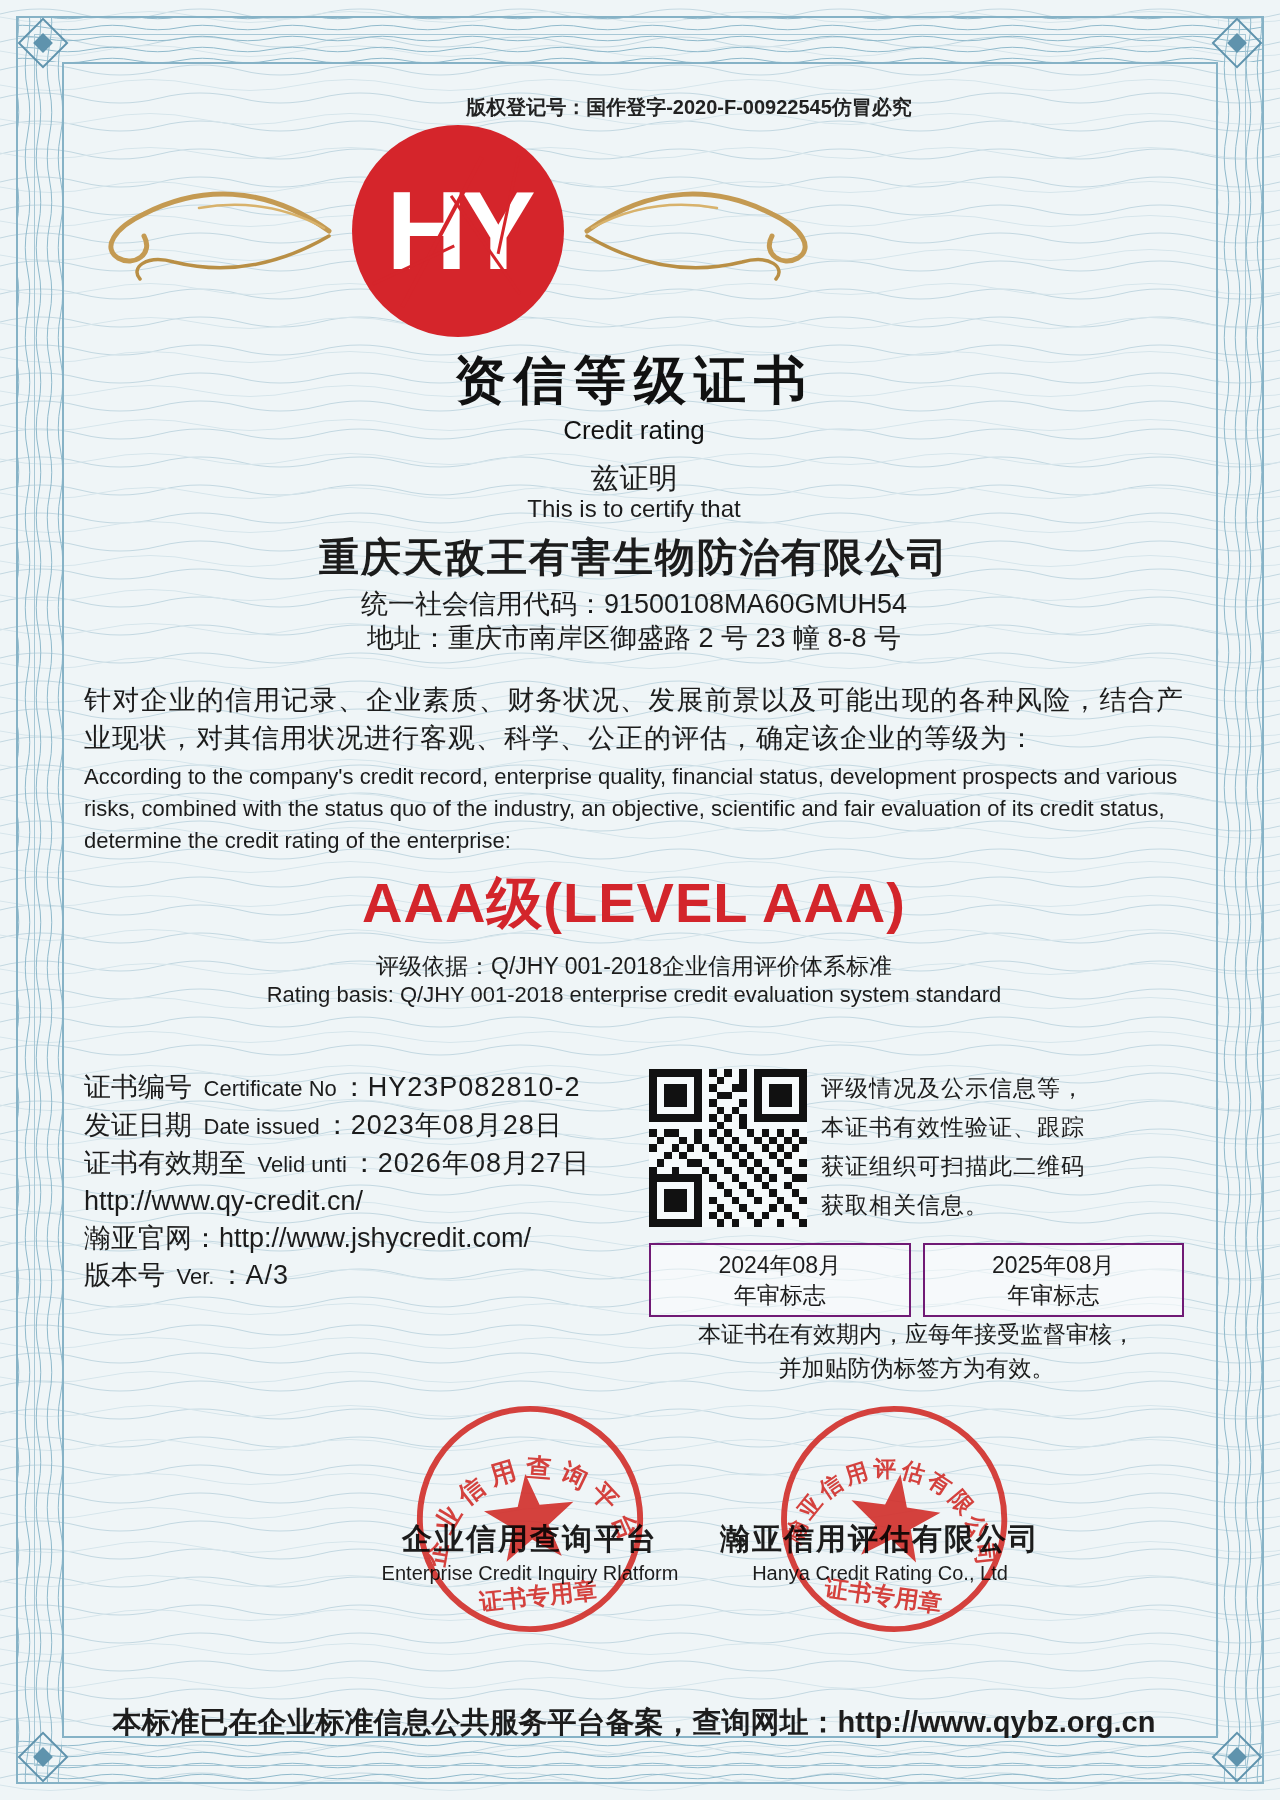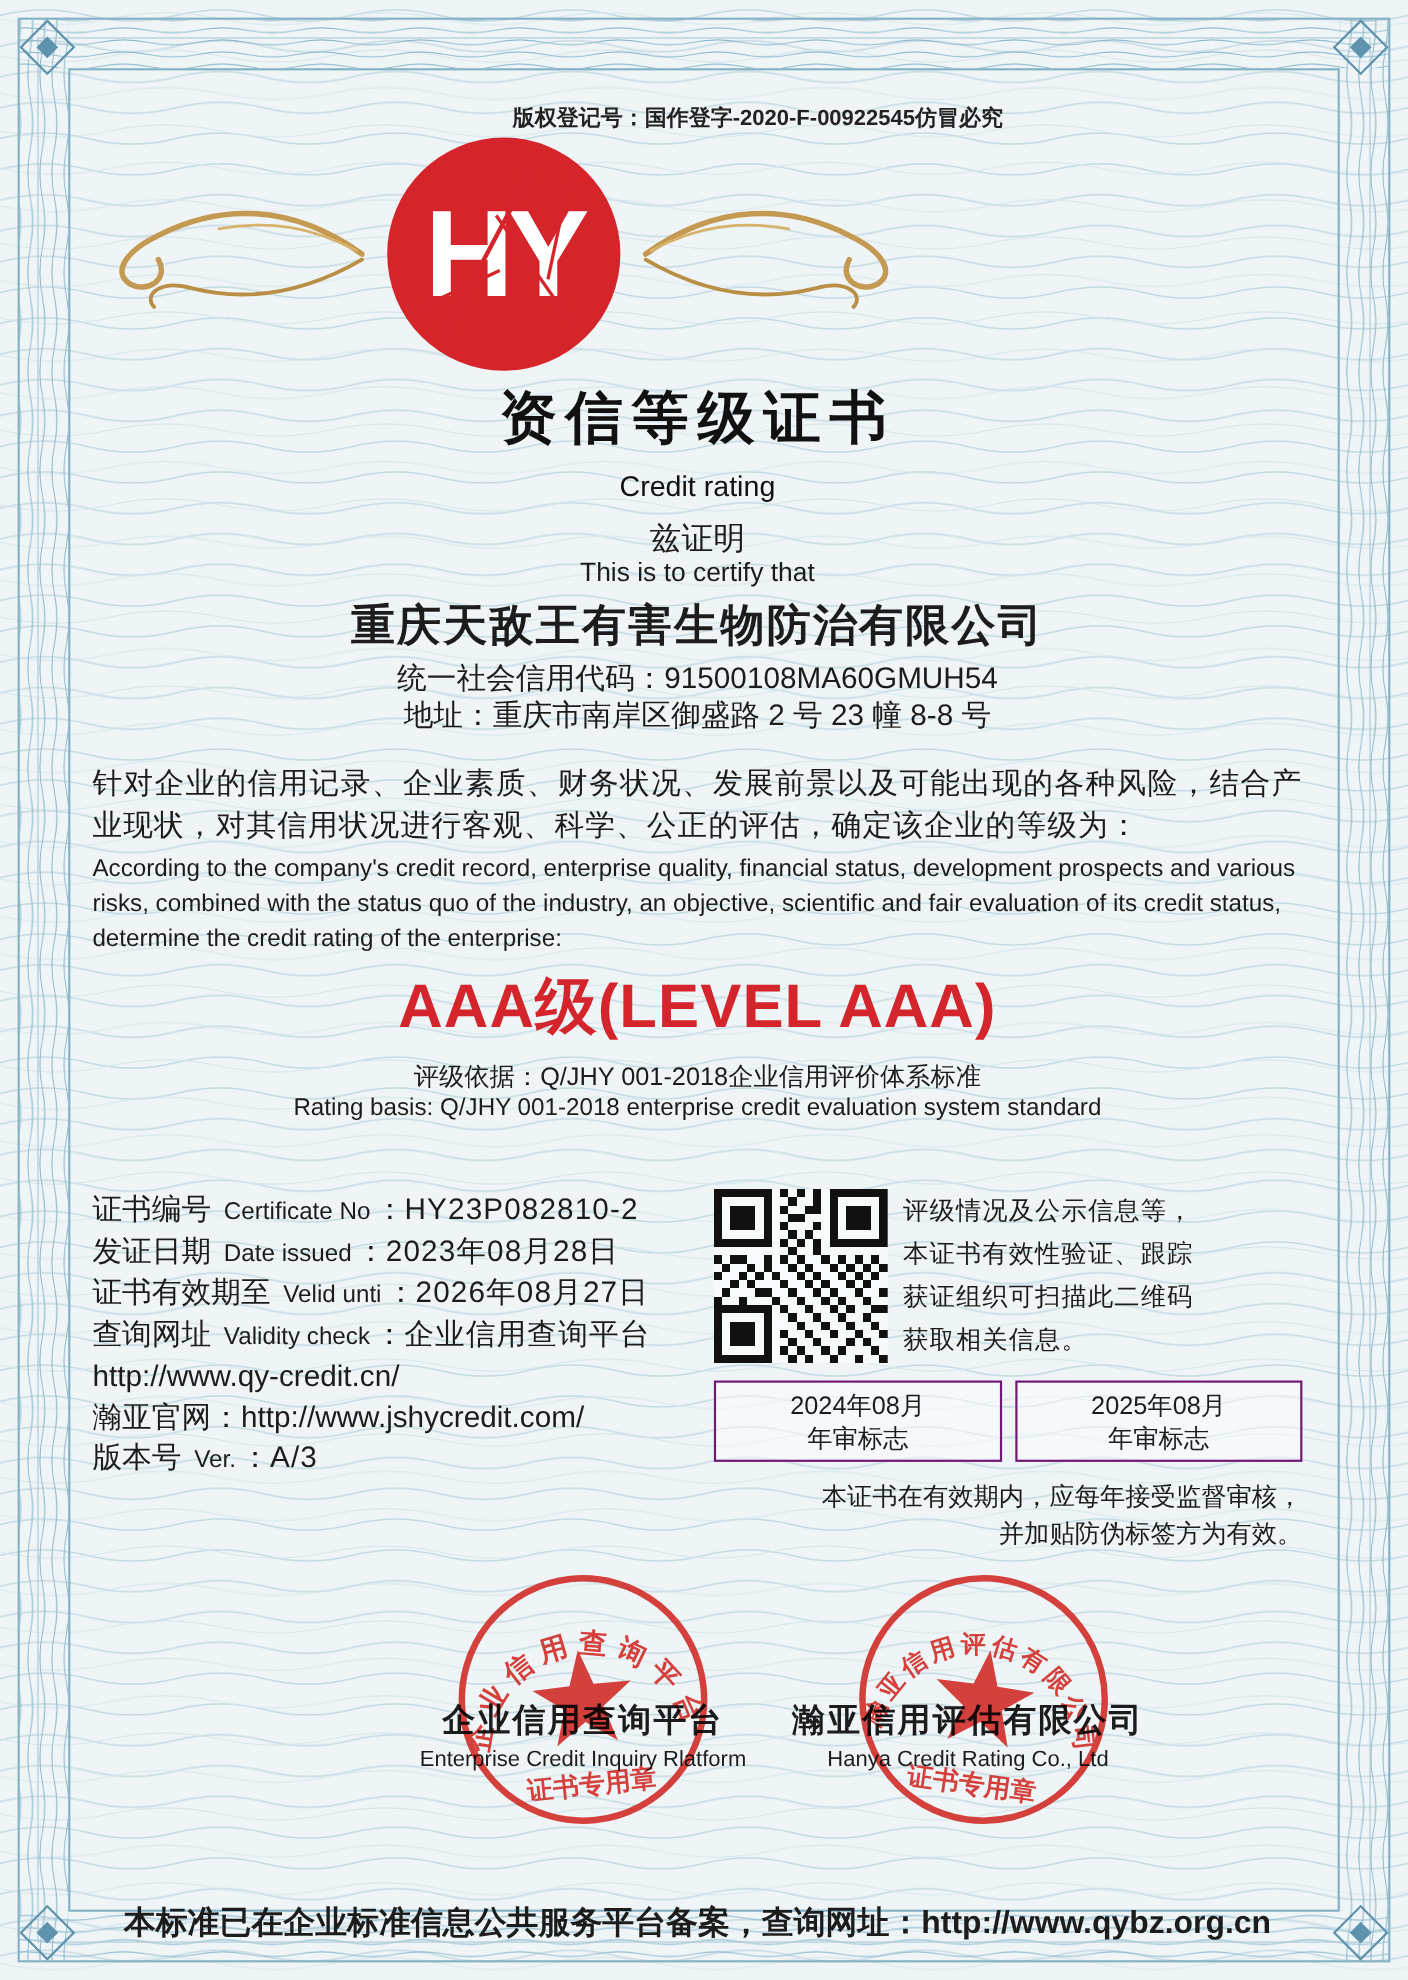--- a/index.html
+++ b/index.html
@@ -26,21 +26,21 @@
   .flourish.flip{transform:scaleX(-1);}
   .logo-circle{position:relative;width:212px;height:212px;border-radius:50%;background:#d5252b;
     display:flex;align-items:center;justify-content:center;flex:none;overflow:hidden;}
   .logo-circle .hy{font-size:112px;font-weight:bold;color:#ffffff;letter-spacing:-6px;line-height:1;}
   .crack{position:absolute;background:#d5252b;}
   .crack.c1{width:4px;height:170px;left:88px;top:22px;transform:rotate(28deg);}
   .crack.c2{width:3px;height:120px;left:132px;top:60px;transform:rotate(-35deg);}
   .crack.c3{width:3px;height:90px;left:60px;top:95px;transform:rotate(65deg);}
   .crack.c4{width:3px;height:100px;left:155px;top:30px;transform:rotate(12deg);}
   .title-cn{margin-top:14px;text-align:center;font-size:52px;font-weight:bold;letter-spacing:8px;line-height:58px;color:#111;}
-  .title-en{margin-top:18px;text-align:center;font-size:26px;line-height:30px;color:#111;}
+  .title-en{margin-top:6px;text-align:center;font-size:26px;line-height:30px;color:#111;}
   .certify-cn{margin-top:16px;text-align:center;font-size:29px;line-height:34px;}
   .certify-en{text-align:center;font-size:24px;line-height:28px;}
   .company-name{margin-top:10px;text-align:center;font-size:40px;font-weight:bold;line-height:48px;letter-spacing:2px;}
   .company-line{text-align:center;font-size:27px;line-height:34px;margin-top:6px;}
   .company-line.addr{margin-top:0;}
   .body-cn{margin-top:26px;font-size:27px;line-height:38px;text-align:justify;letter-spacing:1px;}
   .body-en{margin-top:4px;font-size:22px;line-height:32px;text-align:left;}
   .level{margin-top:10px;text-align:center;font-size:56px;font-weight:bold;color:#d3252b;line-height:72px;letter-spacing:1px;}
   .basis-cn{margin-top:12px;text-align:center;font-size:23px;line-height:30px;}
   .basis-en{text-align:center;font-size:22px;line-height:28px;}
@@ -50,21 +50,21 @@
   .info-line{font-size:27px;line-height:37px;white-space:nowrap;}
   .info-line .en{font-size:22px;margin:0 4px;}
   .info-line .val{letter-spacing:1px;}
   .info-right{width:535px;flex:none;}
   .qr-row{display:flex;gap:14px;align-items:flex-start;}
   .qr-box{width:158px;height:158px;flex:none;background:#f6fafb;}
   .qr-note{font-size:23px;line-height:39px;letter-spacing:1px;}
   .review-boxes{display:flex;gap:12px;margin-top:16px;}
   .review-box{flex:1;border:2px solid #701a75;text-align:center;padding:5px 0;background:rgba(255,255,255,0.45);}
   .review-box div{font-size:23px;line-height:30px;}
-  .review-note{margin-top:14px;text-align:right;font-size:23px;line-height:34px;}
+  .review-note{text-align:center;font-size:23px;line-height:34px;}
   
   .seals{position:relative;margin-top:16px;height:300px;}
   .issuer{position:absolute;top:0;text-align:center;}
   .issuer.left{left:226px;width:440px;}
   .issuer.right{left:556px;width:480px;}
   .issuer .names{padding-top:118px;position:relative;z-index:1;}
   .issuer .name-cn{font-size:30px;font-weight:bold;line-height:40px;letter-spacing:2px;}
   .issuer .name-en{font-size:20px;line-height:28px;}
   .seal-svg{position:absolute;top:0;left:50%;z-index:2;mix-blend-mode:multiply;opacity:.92;}
   .issuer.left .seal-svg{transform:translateX(-50%) rotate(-6deg);}
@@ -153,24 +153,20 @@
         <span class="cn">证书编号</span>
         <span class="en">Certificate No</span><span class="cn">：</span><span class="val">HY23P082810-2</span>
       </div>
       <div class="info-line">
         <span class="cn">发证日期</span>
         <span class="en">Date issued</span><span class="cn">：</span><span class="val">2023年08月28日</span>
       </div>
       <div class="info-line">
         <span class="cn">证书有效期至</span>
         <span class="en">Velid unti</span><span class="cn">：</span><span class="val">2026年08月27日</span>
-      </div>
-      <div class="info-line">
-        <span class="cn">查询网址</span>
-        <span class="en">Validity check</span><span class="cn">：</span><span class="val">企业信用查询平台</span>
       </div>
       <div class="info-line">http://www.qy-credit.cn/</div>
       <div class="info-line">瀚亚官网：http://www.jshycredit.com/</div>
       <div class="info-line">
         <span class="cn">版本号</span>
         <span class="en">Ver.</span><span class="cn">：</span><span class="val">A/3</span>
       </div>
     </div>
 
     <div class="info-right">

